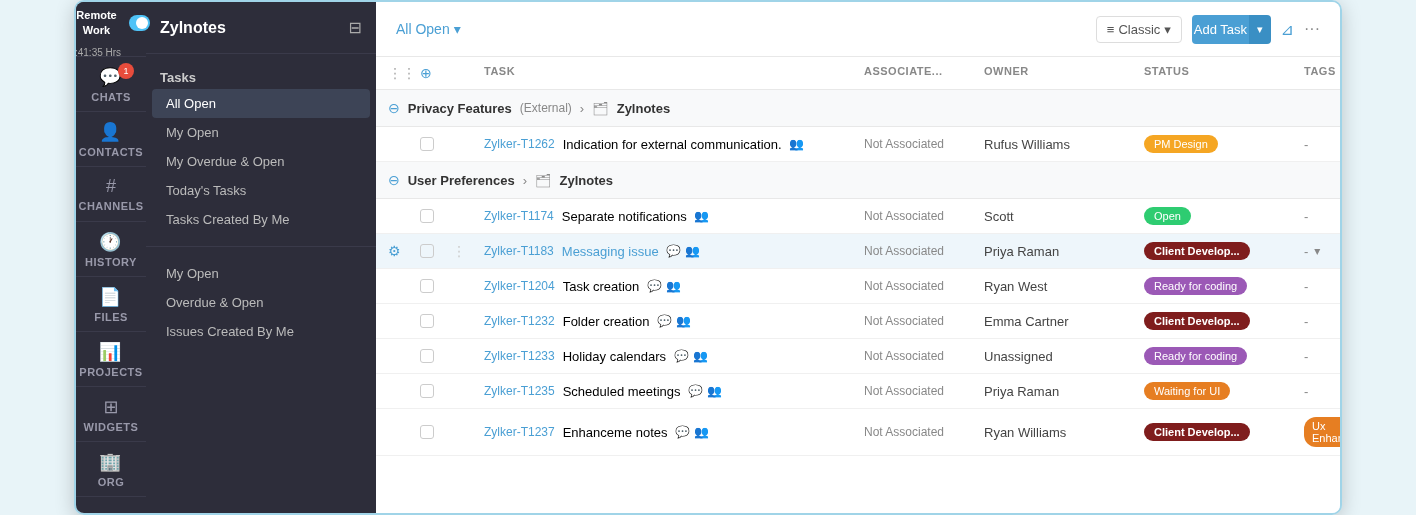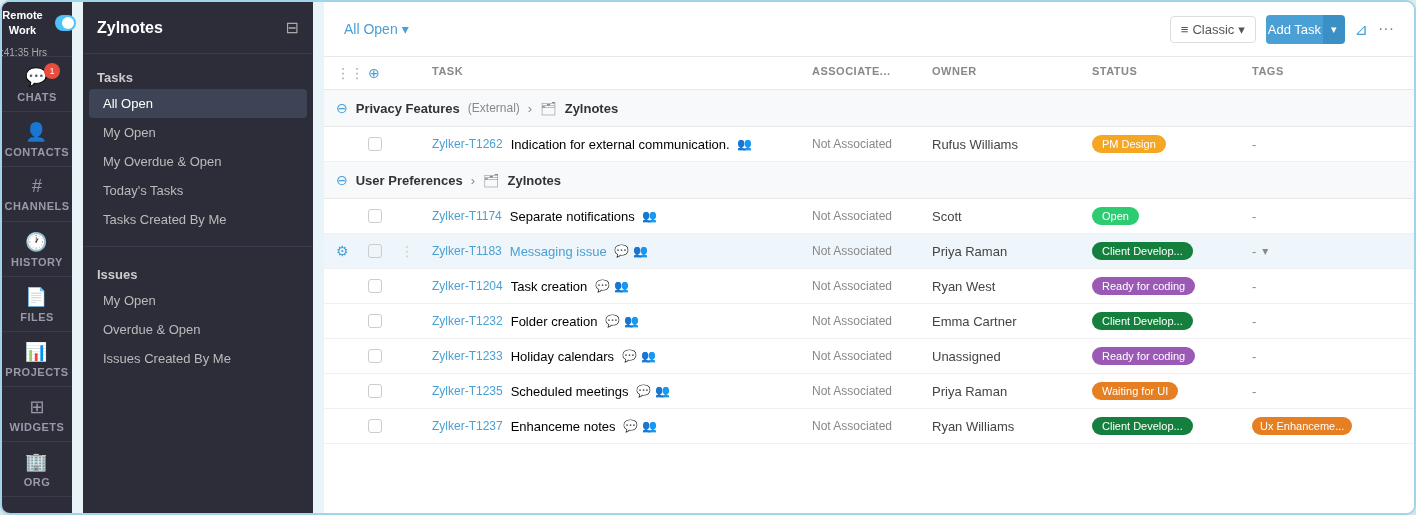--- a/index.html
+++ b/index.html
@@ -1,17 +1,17 @@
 <!DOCTYPE html>
 <html><head>
   <meta charset="utf-8">
   <style>
     * { box-sizing: border-box; margin: 0; padding: 0; }
     body { font-family: -apple-system, BlinkMacSystemFont, 'Segoe UI', Arial, sans-serif; font-size: 13px; background: #e8f4f8; display: flex; justify-content: center; align-items: center; min-height: 100vh; }
-    .app-container { width: 1416px; height: 515px; display: flex; border-radius: 10px; overflow: hidden; box-shadow: 0 4px 20px rgba(0,0,0,0.2); border: 2px solid #a0d4e8; gap: 11px; }
+    .app-container { width: 1268px; height: 515px; display: flex; border-radius: 10px; overflow: hidden; box-shadow: 0 4px 20px rgba(0,0,0,0.2); border: 2px solid #a0d4e8; }
 
     
     .icon-sidebar { width: 70px; background: #2d2d3a; display: flex; flex-direction: column; align-items: center; padding-top: 0; }
     .app-logo { width: 70px; height: 55px; background: #2d2d3a; display: flex; align-items: center; justify-content: center; border-bottom: 1px solid #3a3a4a; }
     .app-logo-text { color: #fff; font-size: 11px; font-weight: 700; text-align: center; line-height: 1.3; }
     .app-logo-time { color: #aaa; font-size: 10px; margin-top: 2px; }
     .toggle-switch { width: 30px; height: 16px; background: #4fc3f7; border-radius: 8px; position: relative; margin-left: 4px; }
     .toggle-knob { width: 12px; height: 12px; background: white; border-radius: 50%; position: absolute; top: 2px; right: 2px; }
     .logo-row { display: flex; align-items: center; gap: 4px; padding: 8px; }
     .icon-nav-item { width: 70px; height: 55px; display: flex; flex-direction: column; align-items: center; justify-content: center; cursor: pointer; gap: 3px; border-bottom: 1px solid #3a3a4a; }
@@ -57,21 +57,21 @@
     .group-icon { color: #888; }
 
     
     .task-row { display: grid; grid-template-columns: 32px 32px 32px 380px 120px 160px 160px auto; padding: 8px 12px; border-bottom: 1px solid #f0f0f0; align-items: center; cursor: pointer; }
     .task-row.highlighted { background: #eef6fb; }
     .task-assoc { color: #888; font-size: 12px; }
     .task-owner { color: #444; font-size: 13px; }
     .task-tag { border-radius: 12px; padding: 3px 10px; font-size: 11px; font-weight: 500; display: inline-block; }
     .tag-pm-design { background: #f5a623; color: white; }
     .tag-open { background: #2ecc71; color: white; }
-    .tag-client-dev { background: #15803d; color: white; }
+    .tag-client-dev { background: #7f1d1d; color: white; font-weight: bold; }
     .tag-ready { background: #9b59b6; color: white; }
     .tag-waiting { background: #e67e22; color: white; }
     .task-dash { color: #888; }
     .checkbox { width: 14px; height: 14px; border: 1px solid #ccc; border-radius: 3px; cursor: pointer; }
     .gear-icon { color: #4a9fd4; font-size: 14px; cursor: pointer; }
     .drag-icon { color: #ccc; font-size: 14px; cursor: pointer; }
 
     .task-cell-id { color: #4a9fd4; font-size: 12px; white-space: nowrap; }
   </style>
 </head>
@@ -139,21 +139,20 @@
       <div id="tasks-nav">
           <div class="sidebar-item active">All Open</div>
           <div class="sidebar-item">My Open</div>
           <div class="sidebar-item">My Overdue &amp; Open</div>
           <div class="sidebar-item">Today's Tasks</div>
           <div class="sidebar-item">Tasks Created By Me</div>
         </div>
     </div>
     <div class="sidebar-divider"></div>
     <div class="sidebar-section">
-      <div class="sidebar-section-header">Issues</div>
       <div id="issues-nav">
           <div class="sidebar-item">My Open</div>
           <div class="sidebar-item">Overdue &amp; Open</div>
           <div class="sidebar-item">Issues Created By Me</div>
         </div>
     </div>
   </div>
 
   <div class="main-content">
 

